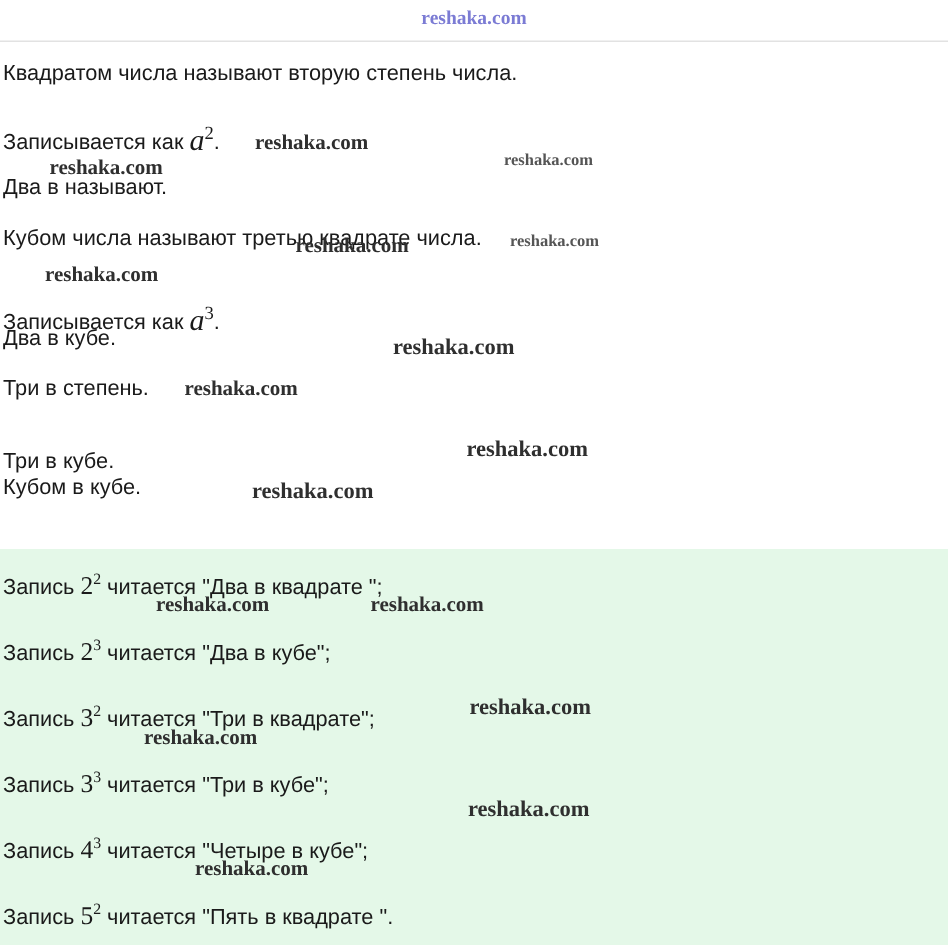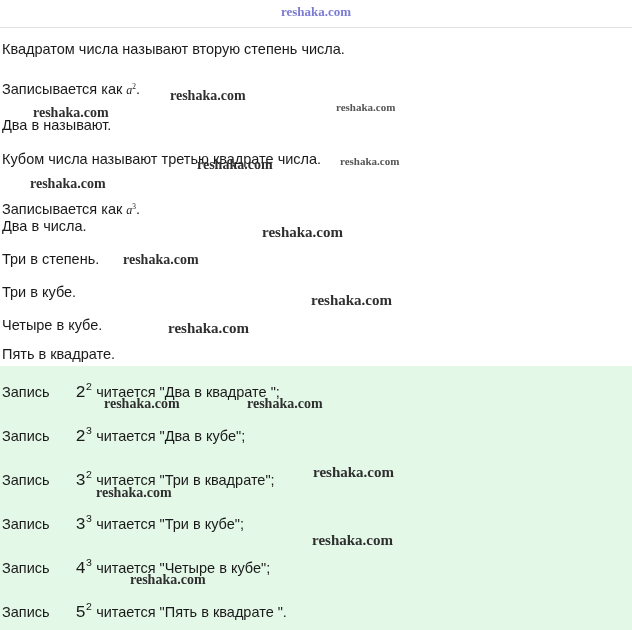--- a/index.html
+++ b/index.html
@@ -58,27 +58,26 @@
   .line {
     position: absolute;
     font-size: 14.5px;
     color: #1a1a1a;
     white-space: nowrap;
     line-height: 1;
   }
   .mathvar {
     font-family: "Liberation Serif", serif;
     font-style: italic;
-    font-size: 12px;
+    font-size: 20px;
     margin-top: 19px;
   }
   .num {
-    font-family: Liberation Mono, monospace;
+    font-family: Liberation Serif, serif;
     font-size: 17px;
-    margin-left: 22px;
   }
   sup {
     font-size: 0.62em;
     vertical-align: super;
     font-style: normal;
   }
   .wm {
     position: absolute;
     font-family: "Liberation Serif", serif;
     font-weight: bold;
@@ -113,38 +112,35 @@
 
     <div class="line" style="top:124px; left:2px;">
       <span>Кубом числа называют третью квадрате числа.</span>
     </div>
 
     <div class="line" style="top:174px; left:2px;">
       <span>Записывается как </span><span class="mathvar"><span>a</span><sup>3</sup></span><span>.</span>
     </div>
 
     <div class="line" style="top:191px; left:2px;">
-      <span>Два в числа.</span>
+      <span>Два в кубе.</span>
     </div>
 
     <div class="line" style="top:224px; left:2px;">
       <span>Три в степень.</span>
     </div>
 
-    <div class="line" style="top:257px; left:2px;">
+    <div class="line" style="top:273px; left:2px;">
       <span>Три в кубе.</span>
     </div>
 
     <div class="line" style="top:290px; left:2px;">
-      <span>Четыре в кубе.</span>
+      <span>Кубом в кубе.</span>
     </div>
 
-    <div class="line" style="top:319px; left:2px;">
-      <span>Пять в квадрате.</span>
-    </div>
 
   </div>
 
   <div class="lower-section">
 
     <div class="line" style="top:16px; left:2px;">
       <span>Запись </span><span class="num"><span>2</span><sup>2</sup></span><span> читается "Два в квадрате ";</span>
     </div>
 
     <div class="line" style="top:60px; left:2px;">

